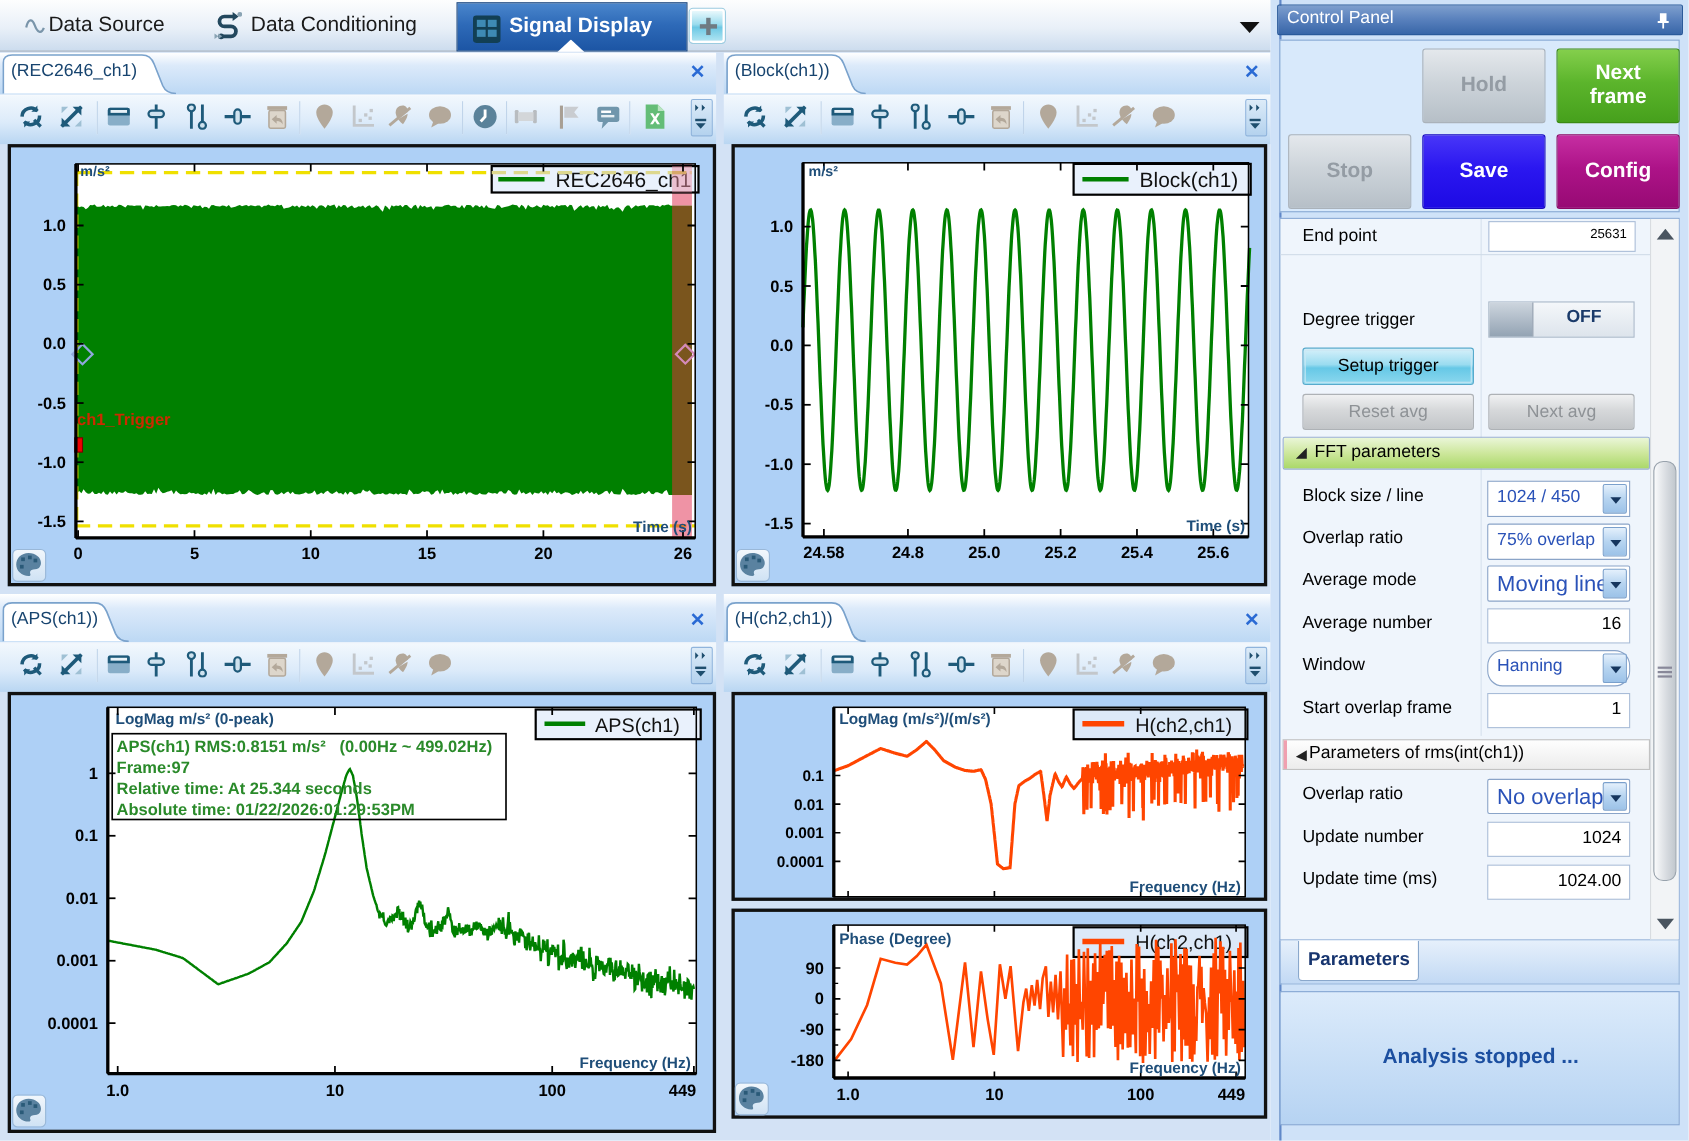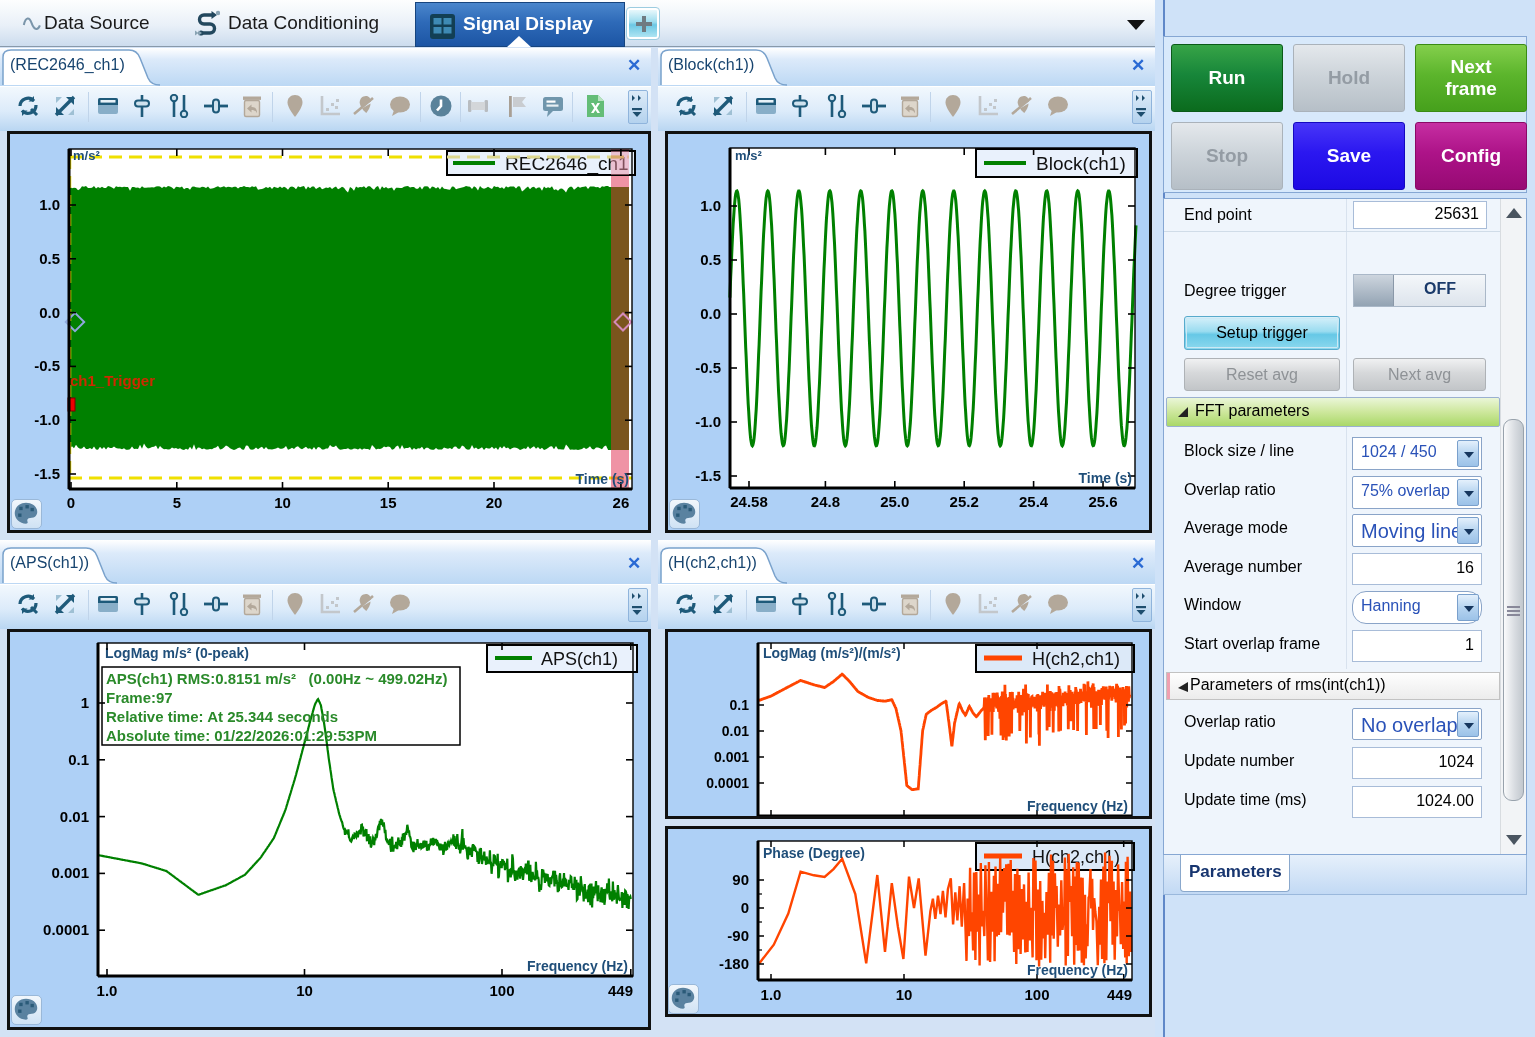--- a/index.html
+++ b/index.html
@@ -646,33 +646,38 @@
             <rect x="11.5" y="4.5" width="3" height="3" fill="#2a5a78"></rect>
             <rect x="16" y="7" width="3" height="3" fill="#2a5a78"></rect>
             <rect x="5" y="12" width="3" height="3" fill="#2a5a78"></rect>
           </svg>
         </div>
       </div>
     </div>
 </div>
 <div style="position:absolute;left:1155px;top:0;width:380px;height:1037px;background:#cfe2f8">
     <div style="position:absolute;left:8px;top:0;width:2px;height:1037px;background:#6088c8"></div>
+    <div style="position:absolute;left:6px;top:4px;width:369px;height:28px;background:linear-gradient(#7e9fce,#5880bc 50%,#3866a8);border:1px solid #2a5a9a;border-radius:2px">
+<div style="position:absolute;left:8px;top:3px;font-size:16px;color:#fff">Control Panel</div>
+<svg width="14" height="16" style="position:absolute;right:10px;top:6px">
+        <path d="M4 1h6v7H4z M2 8h10v2H2z M6.2 10h1.6v5H6.2z" fill="#fff"></path>
+      </svg>
+    </div>
     <div style="position:absolute;left:8px;top:36px;width:364px;height:157px;background:#d8e9fb;border:1px solid #86a7d3">
-      <div style="position:absolute;left:7px;top:7px;width:112px;height:68px;background:linear-gradient(#37a447,#17863a 45%,#0b6b1d);border:1px solid #0a5a18;border-radius:3px;display:flex;align-items:center;justify-content:center;text-align:center;font-size:19px;font-weight:bold;color:#fff;line-height:1.15">Run</div>
       <div style="position:absolute;left:129px;top:7px;width:112px;height:68px;background:linear-gradient(#e4e8ec,#cdd4da 45%,#b6bfc7);border:1px solid #aab2ba;border-radius:3px;display:flex;align-items:center;justify-content:center;text-align:center;font-size:19px;font-weight:bold;color:#949ca4;line-height:1.15">Hold</div>
       <div style="position:absolute;left:251px;top:7px;width:112px;height:68px;background:linear-gradient(#84cf4c,#5cb52c 45%,#46a01c);border:1px solid #3a8a14;border-radius:3px;display:flex;align-items:center;justify-content:center;text-align:center;font-size:19px;font-weight:bold;color:#fff;line-height:1.15">Next<br>frame</div>
       <div style="position:absolute;left:7px;top:85px;width:112px;height:68px;background:linear-gradient(#e4e8ec,#cdd4da 45%,#b6bfc7);border:1px solid #aab2ba;border-radius:3px;display:flex;align-items:center;justify-content:center;text-align:center;font-size:19px;font-weight:bold;color:#949ca4;line-height:1.15">Stop</div>
       <div style="position:absolute;left:129px;top:85px;width:112px;height:68px;background:linear-gradient(#4836f8,#2b17f0 45%,#1d0ae4);border:1px solid #1508c0;border-radius:3px;display:flex;align-items:center;justify-content:center;text-align:center;font-size:19px;font-weight:bold;color:#fff;line-height:1.15">Save</div>
       <div style="position:absolute;left:251px;top:85px;width:112px;height:68px;background:linear-gradient(#c62ea2,#ad1388 45%,#970a74);border:1px solid #8a0866;border-radius:3px;display:flex;align-items:center;justify-content:center;text-align:center;font-size:19px;font-weight:bold;color:#fff;line-height:1.15">Config</div>
     </div>
     <div style="position:absolute;left:8px;top:198px;width:364px;height:657px;background:#eff5fc;border:1px solid #86a7d3">
       <div style="position:absolute;left:182px;top:0;width:1px;height:470px;background:#d8e2ee"></div>
       <div style="position:absolute;left:20px;top:7px;font-size:16px;color:#000">End point</div>
       <div style="position:absolute;left:189px;top:2px;width:134px;height:28px;background:#fff;border:1px solid #a8bcd8">
-        <div style="position:absolute;right:7px;top:3px;font-size:16px;color:#000">25631</div>
+        <div style="position:absolute;right:7px;top:3px;font-size:12px;color:#000">25631</div>
       </div>
       <div style="position:absolute;left:0;top:32px;width:336px;height:1px;background:#d0dce8"></div>
       <div style="position:absolute;left:20px;top:83px;font-size:16px;color:#000">Degree trigger</div>
       <div style="position:absolute;left:189px;top:75px;width:133px;height:33px;background:linear-gradient(#f4f7fa,#dde4ec);border:1px solid #aab8c8">
 <div style="position:absolute;left:0;top:0;width:40px;height:31px;background:linear-gradient(#cdd5de,#93a3b3);border-right:1px solid #8a98a8"></div>
 <div style="position:absolute;left:70px;top:5px;font-size:16px;font-weight:bold;color:#1a3a6a">OFF</div>
       </div>
       <div style="position:absolute;left:20px;top:117px;width:156px;height:34px;background:linear-gradient(#d6f0fa,#9adcf0 45%,#66c8e6 55%,#8cd8ee);border:1px solid #58aacc;border-radius:3px;outline:1px solid #cce8f4;outline-offset:-3px;display:flex;align-items:center;justify-content:center;font-size:16px;color:#000">Setup trigger</div>
       <div style="position:absolute;left:20px;top:159px;width:156px;height:33px;background:linear-gradient(#f0f1f2,#d6d8da 45%,#c2c5c8);border:1px solid #aeb2b6;border-radius:3px;display:flex;align-items:center;justify-content:center;font-size:16px;color:#8e9296">Reset avg</div>
       <div style="position:absolute;left:189px;top:159px;width:133px;height:33px;background:linear-gradient(#f0f1f2,#d6d8da 45%,#c2c5c8);border:1px solid #aeb2b6;border-radius:3px;display:flex;align-items:center;justify-content:center;font-size:16px;color:#8e9296">Next avg</div>
@@ -762,12 +767,15 @@
 <div style="position:absolute;left:3px;top:190px;width:13px;height:1.5px;background:#889"></div>
 <div style="position:absolute;left:3px;top:194px;width:13px;height:1.5px;background:#889"></div>
 </div>
       </div>
     </div>
     <div style="position:absolute;left:8px;top:855px;width:364px;height:40px;background:linear-gradient(#e6f0fb,#c2d9f4);border:1px solid #9ab8dc;border-top:none">
 <div style="position:absolute;left:16px;top:0px;width:110px;height:37px;background:#fff;border:1px solid #8aa8cc;border-top:none;border-radius:0 0 4px 4px">
 <div style="position:absolute;left:8px;top:7px;font-size:17px;font-weight:bold;color:#17356f">Parameters</div>
       </div>
     </div>
+    <div style="position:absolute;left:8px;top:901px;width:364px;height:122px;background:linear-gradient(#dcebfb,#b6d3f2);border:1px solid #86a7d3">
+<div style="position:absolute;left:0;top:48px;width:364px;text-align:center;font-size:19px;font-weight:bold;color:#1c4fa0">Analysis stopped ...</div>
+    </div>
   </div>
 </body></html>

